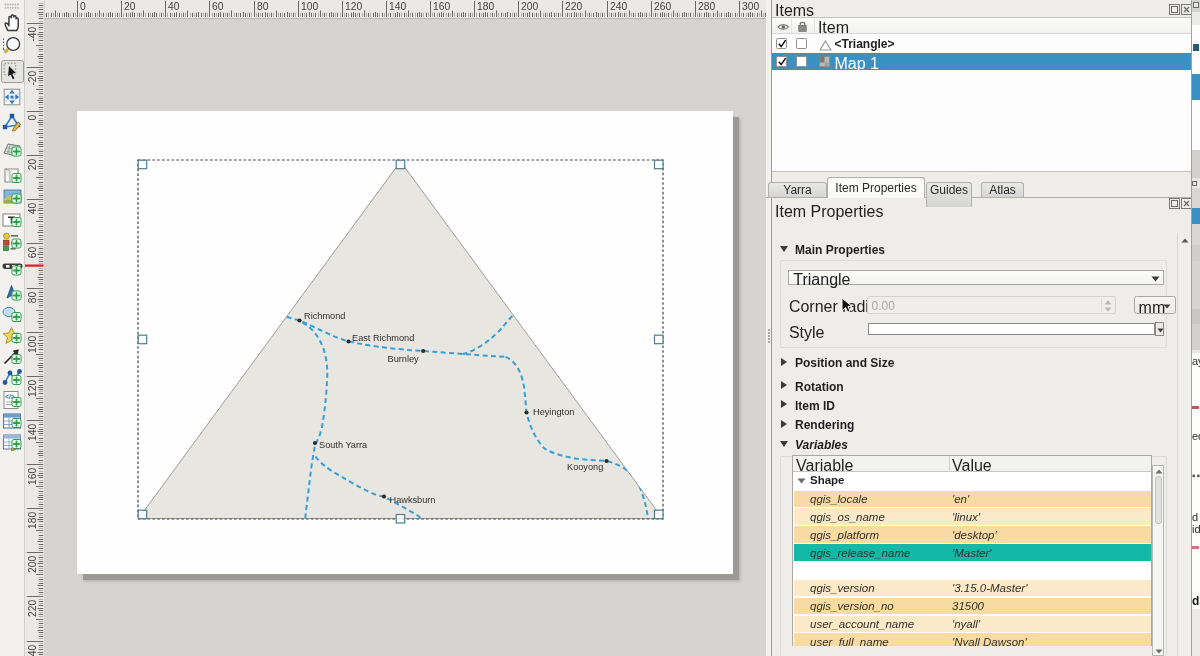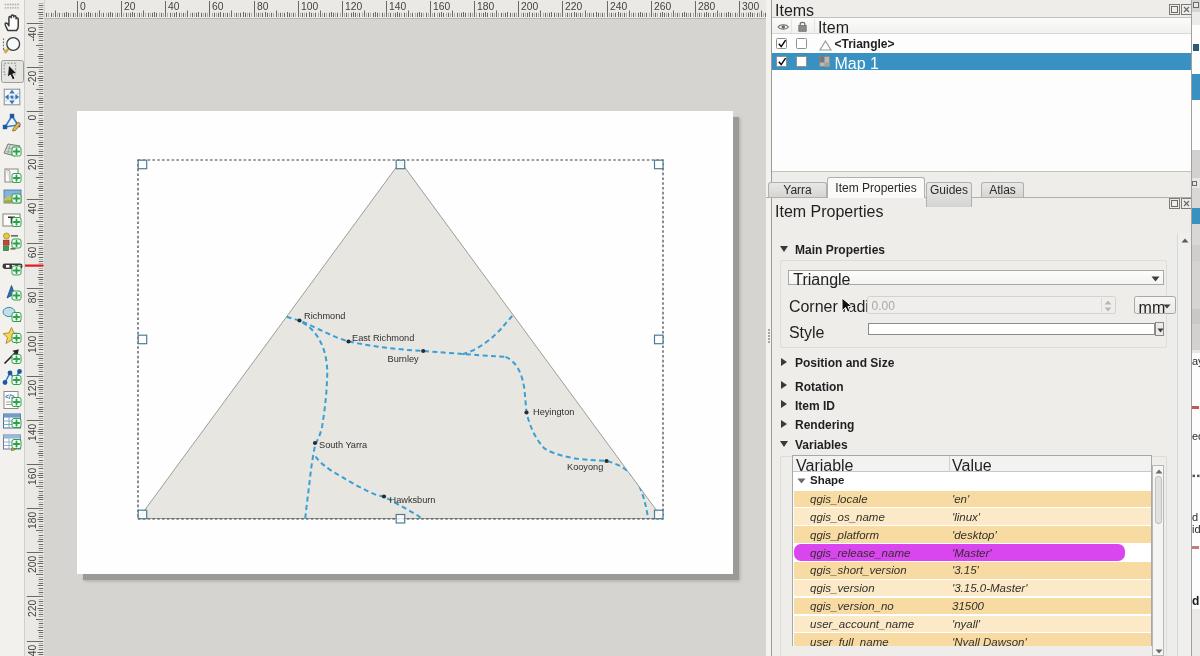--- a/index.html
+++ b/index.html
@@ -1018,21 +1018,21 @@
 
 <div class="arr right" style="left:9px;top:357.5px;"></div>
       <div class="grouphdr" style="left:23px;top:356px;">Position and Size</div>
 <div class="arr right" style="left:9px;top:381px;"></div>
       <div class="grouphdr" style="left:23px;top:379.5px;">Rotation</div>
 <div class="arr right" style="left:9px;top:400px;"></div>
       <div class="grouphdr" style="left:23px;top:398.5px;">Item ID</div>
 <div class="arr right" style="left:9px;top:419.5px;"></div>
       <div class="grouphdr" style="left:23px;top:418px;">Rendering</div>
 <div class="arr down" style="left:8px;top:441px;"></div>
-      <div class="grouphdr" style="left:23px;top:437.5px;">Variables</div>
+      <div class="grouphdr" style="left:23px;top:437.5px;font-style:italic;">Variables</div>
 <div class="abs" style="left:7.5px;top:456px;width:387px;height:200px;border:1px solid #dddcda;border-bottom:none;border-radius:2px;"></div>
 
 <div class="abs" style="left:20px;top:455px;width:360px;height:191.1px;background:#fff;border:1px solid #a8a8a6;border-bottom:none;overflow:hidden;">
   <div class="abs" style="left:0;top:0;width:360px;height:15.5px;background:#f2f2f0;border-bottom:1px solid #c8c8c6;">
     <span class="t12" style="position:absolute;left:3px;top:0.5px;">Variable</span>
     <span class="t12" style="position:absolute;left:159px;top:0.5px;">Value</span>
     <div style="position:absolute;left:156px;top:0;width:1px;height:15.5px;background:#d0d0ce;"></div>
   </div>
   <svg class="abs" style="left:3.5px;top:21.5px" width="9" height="6">
           <path d="M0.5,0.5 L8.5,0.5 L4.5,5.5 Z" fill="#6a6a68"></path>
@@ -1043,27 +1043,23 @@
           <span class="vv">'en'</span>
         </div>
 <div class="abs vrow" style="left:1px;top:70.2px;width:357px;height:16.7px;background:#f8dba2;">
           <span class="vk">qgis_platform</span>
           <span class="vv">'desktop'</span>
         </div>
 <div class="abs vrow" style="left:1px;top:52.4px;width:357px;height:16.7px;background:#fbe9c8;">
           <span class="vk">qgis_os_name</span>
           <span class="vv">'linux'</span>
         </div>
-<div class="abs vrow" style="left:1px;top:88.1px;width:331px;height:16.7px;background:#d946ef;border-radius:7px;">
+<div class="abs vrow" style="left:1px;top:88.1px;width:357px;height:16.7px;background:#14b8a6;">
           <span class="vk">qgis_release_name</span>
           <span class="vv">'Master'</span>
-        </div>
-<div class="abs vrow" style="left:1px;top:105.9px;width:357px;height:16.7px;background:#f8dba2;">
-          <span class="vk">qgis_short_version</span>
-          <span class="vv">'3.15'</span>
         </div>
 <div class="abs vrow" style="left:1px;top:123.8px;width:357px;height:16.7px;background:#fbe9c8;">
           <span class="vk">qgis_version</span>
           <span class="vv">'3.15.0-Master'</span>
         </div>
 <div class="abs vrow" style="left:1px;top:141.6px;width:357px;height:16.7px;background:#f8dba2;">
           <span class="vk">qgis_version_no</span>
           <span class="vv">31500</span>
         </div>
 <div class="abs vrow" style="left:1px;top:159.5px;width:357px;height:16.7px;background:#fbe9c8;">

